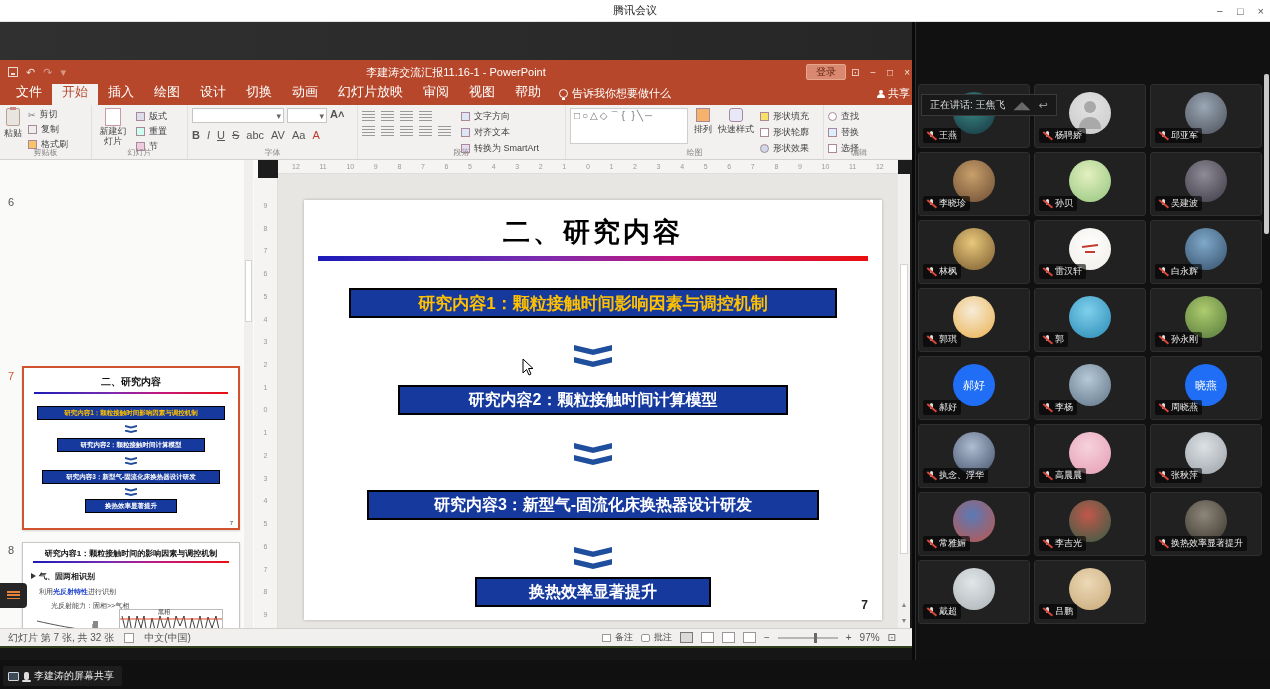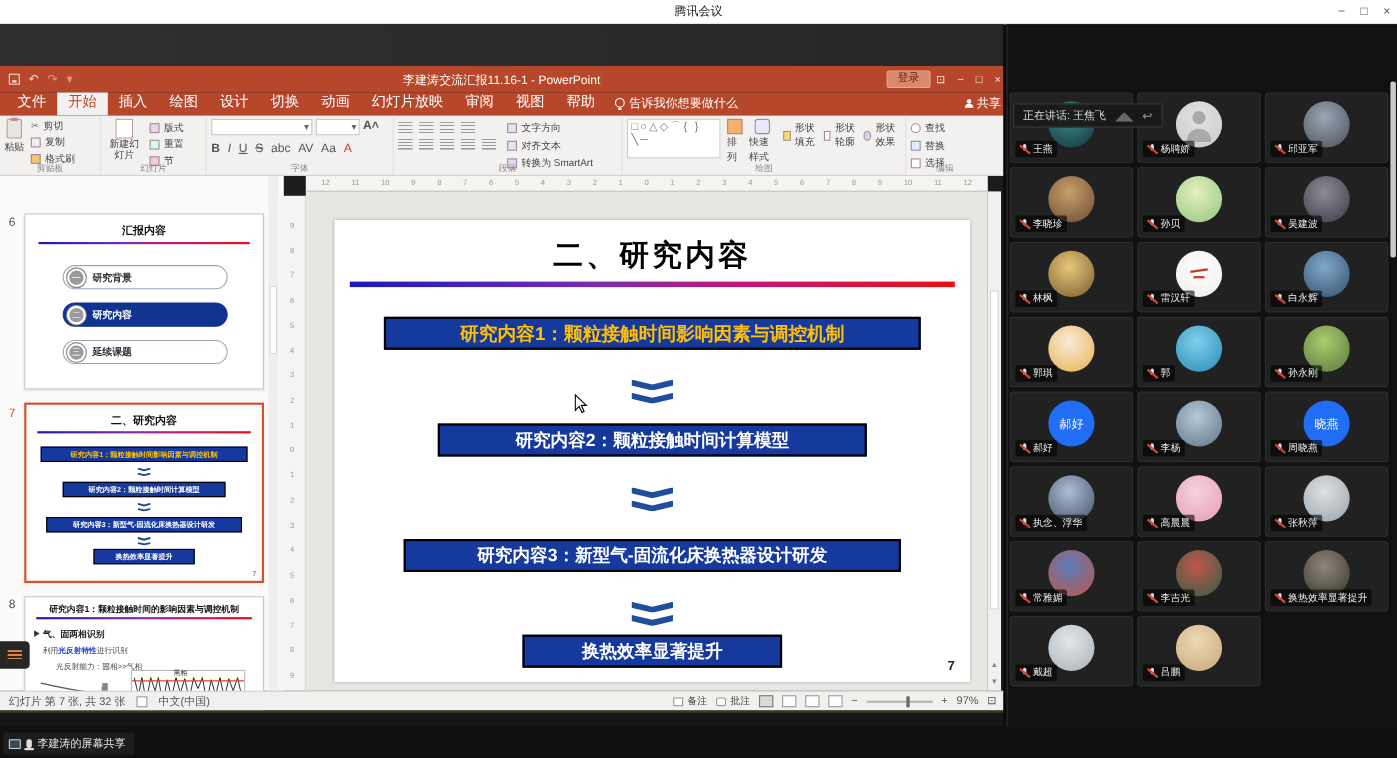--- a/index.html
+++ b/index.html
@@ -110,21 +110,21 @@
   #slide-page { position:absolute; right:14px; bottom:8px; font-size:12px; font-weight:bold; color:#222; }
 
   #editor-scroll { position:absolute; left:898px; top:152px; width:12px; height:454px; background:#f1f0ee; }
   #editor-scroll .sthumb { position:absolute; left:2px; width:8px; top:90px; height:290px; background:#fff; border:1px solid #d6d4d2; }
   #editor-scroll .pgbtn { position:absolute; left:0; width:12px; height:14px; color:#888; font-size:7px; text-align:center; line-height:14px; }
 
   
   #statusbar { position:absolute; left:0; top:606px; width:912px; height:18px; background:#f1f0ee;
      border-top:1px solid #d4d2d0; display:flex; align-items:center; font-size:10px; color:#555; }
   #statusbar .left { display:flex; gap:10px; padding-left:8px; align-items:center; }
-  #statusbar .right { margin-left:auto; display:flex; gap:8px; align-items:center; padding-right:6px; }
+  #statusbar .right { margin-left:auto; display:flex; gap:8px; align-items:center; padding-right:16px; }
   .viewic { width:13px; height:11px; border:1px solid #9a9896; background:#fff; }
   .viewic.active { background:#dcdad8; border-color:#7a7876; }
   .zoom-slider { width:60px; height:2px; background:#b8b6b4; position:relative; }
   .zoom-slider .knob { position:absolute; left:36px; top:-4px; width:3px; height:10px; background:#6a6866; }
   #dark-strip { position:absolute; left:0; top:624px; width:912px; height:14px; background:#161616; border-top:2px solid #33401e; }
 
   
   #float-tb { position:absolute; left:0; top:561px; width:27px; height:25px; background:#262626; border-radius:0 4px 4px 0;
      display:flex; align-items:center; justify-content:center; }
   #float-tb .burger { width:13px; height:9px; background:repeating-linear-gradient(#E8813A 0 1.5px, transparent 1.5px 3.5px); }
@@ -325,21 +325,21 @@
         <div style="display:flex;gap:6px;align-items:flex-start">
           <div class="shapebox">□○△◇⌒{ }╲─</div>
           <div class="rbtn">
             <span class="tinyic" style="background:#f4b26a;width:14px;height:14px"></span>
             <span>排列</span>
           </div>
           <div class="rbtn">
             <span class="tinyic" style="background:#e8e8f8;width:14px;height:14px;border-radius:3px"></span>
             <span>快速样式</span>
           </div>
-          <div style="display:flex;flex-direction:row;gap:3px;font-size:9px;color:#8a8886;padding-top:2px">
+          <div style="display:flex;flex-direction:column;gap:3px;font-size:9px;color:#8a8886;padding-top:2px">
             <span class="smallrow">
                 <span class="tinyic" style="background:#f7e16a"></span>
                 <span>形状填充</span>
               </span>
             <span class="smallrow">
                 <span class="tinyic" style="background:#fff"></span>
                 <span>形状轮廓</span>
               </span>
             <span class="smallrow">
                 <span class="tinyic" style="background:#cfd8e8;border-radius:50%"></span>
@@ -367,37 +367,20 @@
         </div>
         <span class="glabel">编辑</span>
       </div>
     </div>
 
     <div id="thumbpanel">
       <span class="thumb-num" style="top:36px">6</span>
       <span class="thumb-num" style="top:210px;color:#D0532F">7</span>
       <span class="thumb-num" style="top:384px">8</span>
 
-      <div class="thumb" id="thumb6" style="top:34px;height:160px">
-        <div class="tslide-title" style="font-size:10px;margin-top:8px">汇报内容</div>
-        <div class="grad-bar" style="height:2px;margin:3px 12px 0"></div>
-
-      <div class="pill" style="top: 46px;">
-            <span class="badge">一</span>
-            <span class="plabel">研究背景</span>
-          </div>
-          <div class="pill active" style="top: 80px;">
-            <span class="badge">二</span>
-            <span class="plabel">研究内容</span>
-          </div>
-          <div class="pill" style="top: 114px;">
-            <span class="badge">三</span>
-            <span class="plabel">延续课题</span>
-          </div>
-        </div>
 
       <div class="thumb selected" id="thumb7" style="top:206px;height:164px">
         <div class="tslide-title" style="font-size:10px;margin-top:7px">二、研究内容</div>
         <div class="grad-bar" style="height:2px;margin:3px 10px 0"></div>
 
         <span style="position:absolute;right:5px;bottom:2px;font-size:6px;color:#333">7</span>
       <div class="mini-box" style="top: 38px; width: 188px; height: 14px; font-size: 6.5px; color: rgb(255, 192, 0);">研究内容1：颗粒接触时间影响因素与调控机制</div>
           <div class="mini-box" style="top: 70px; width: 148px; height: 14px; font-size: 6.5px; color: rgb(255, 255, 255);">研究内容2：颗粒接触时间计算模型</div>
           <div class="mini-box" style="top: 102px; width: 178px; height: 14px; font-size: 6.5px; color: rgb(255, 255, 255);">研究内容3：新型气-固流化床换热器设计研发</div>
           <div class="mini-box" style="top: 131px; width: 92px; height: 14px; font-size: 6.5px; color: rgb(255, 255, 255);">换热效率显著提升</div>

